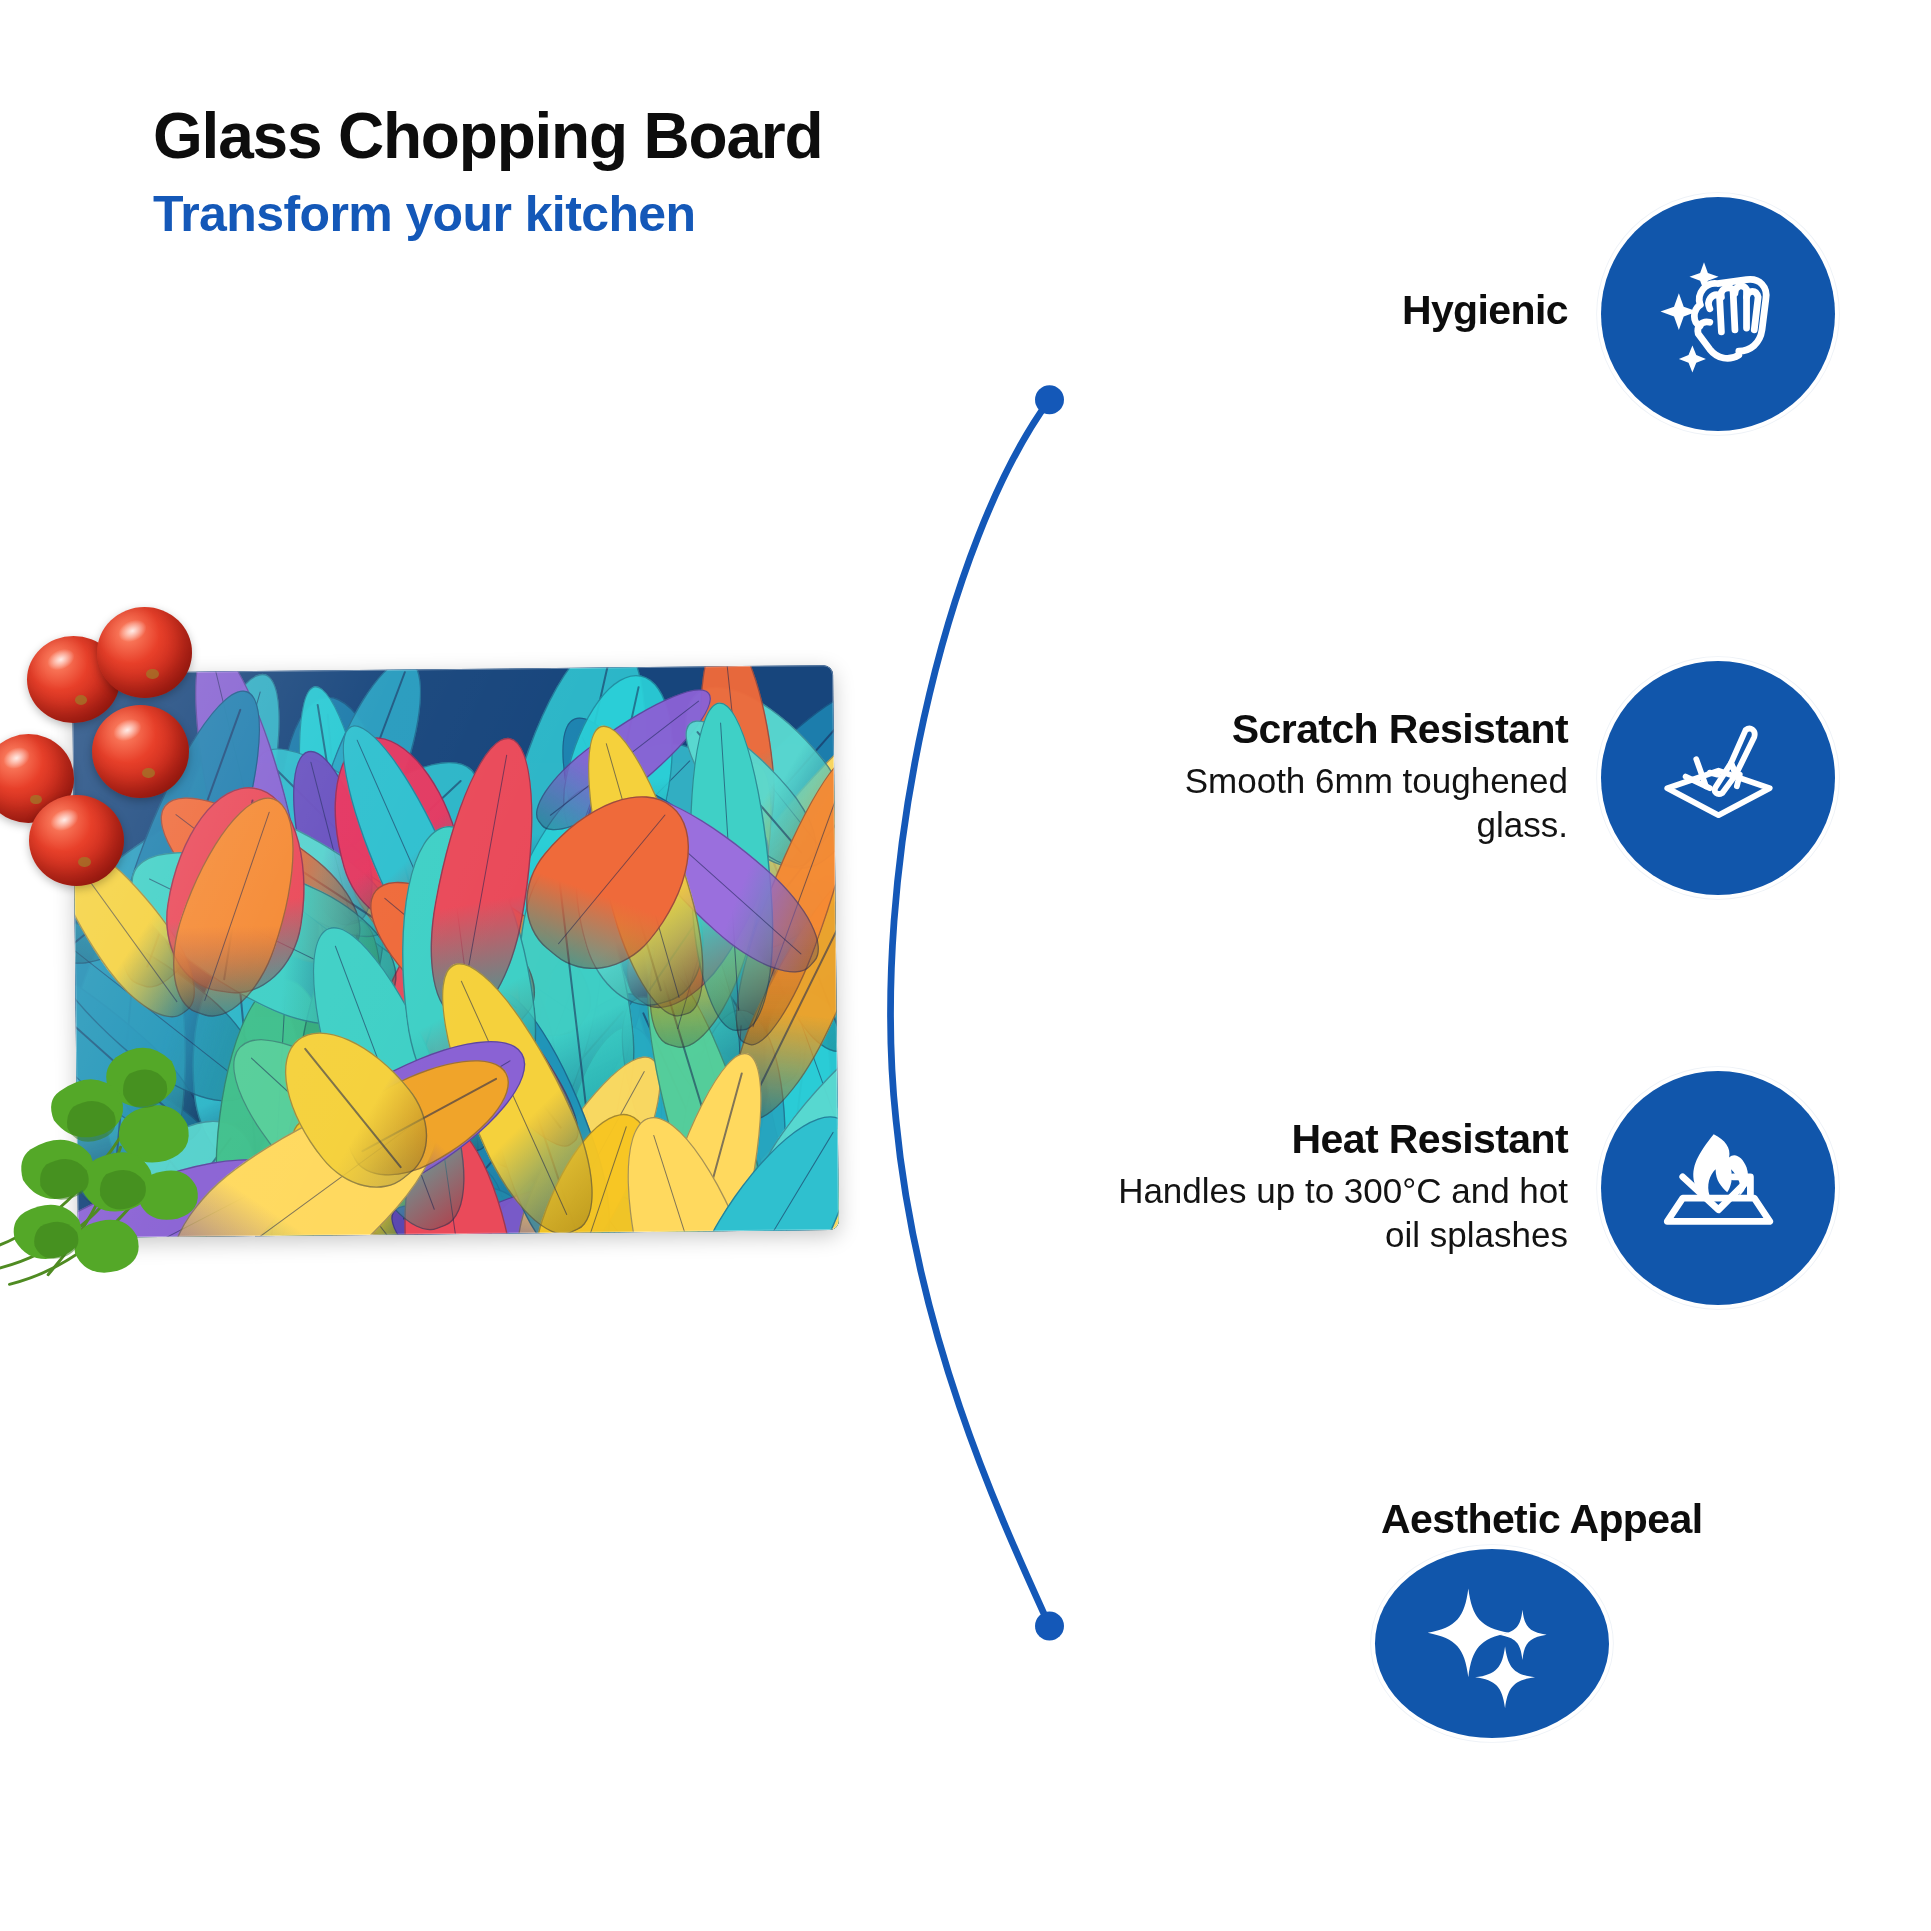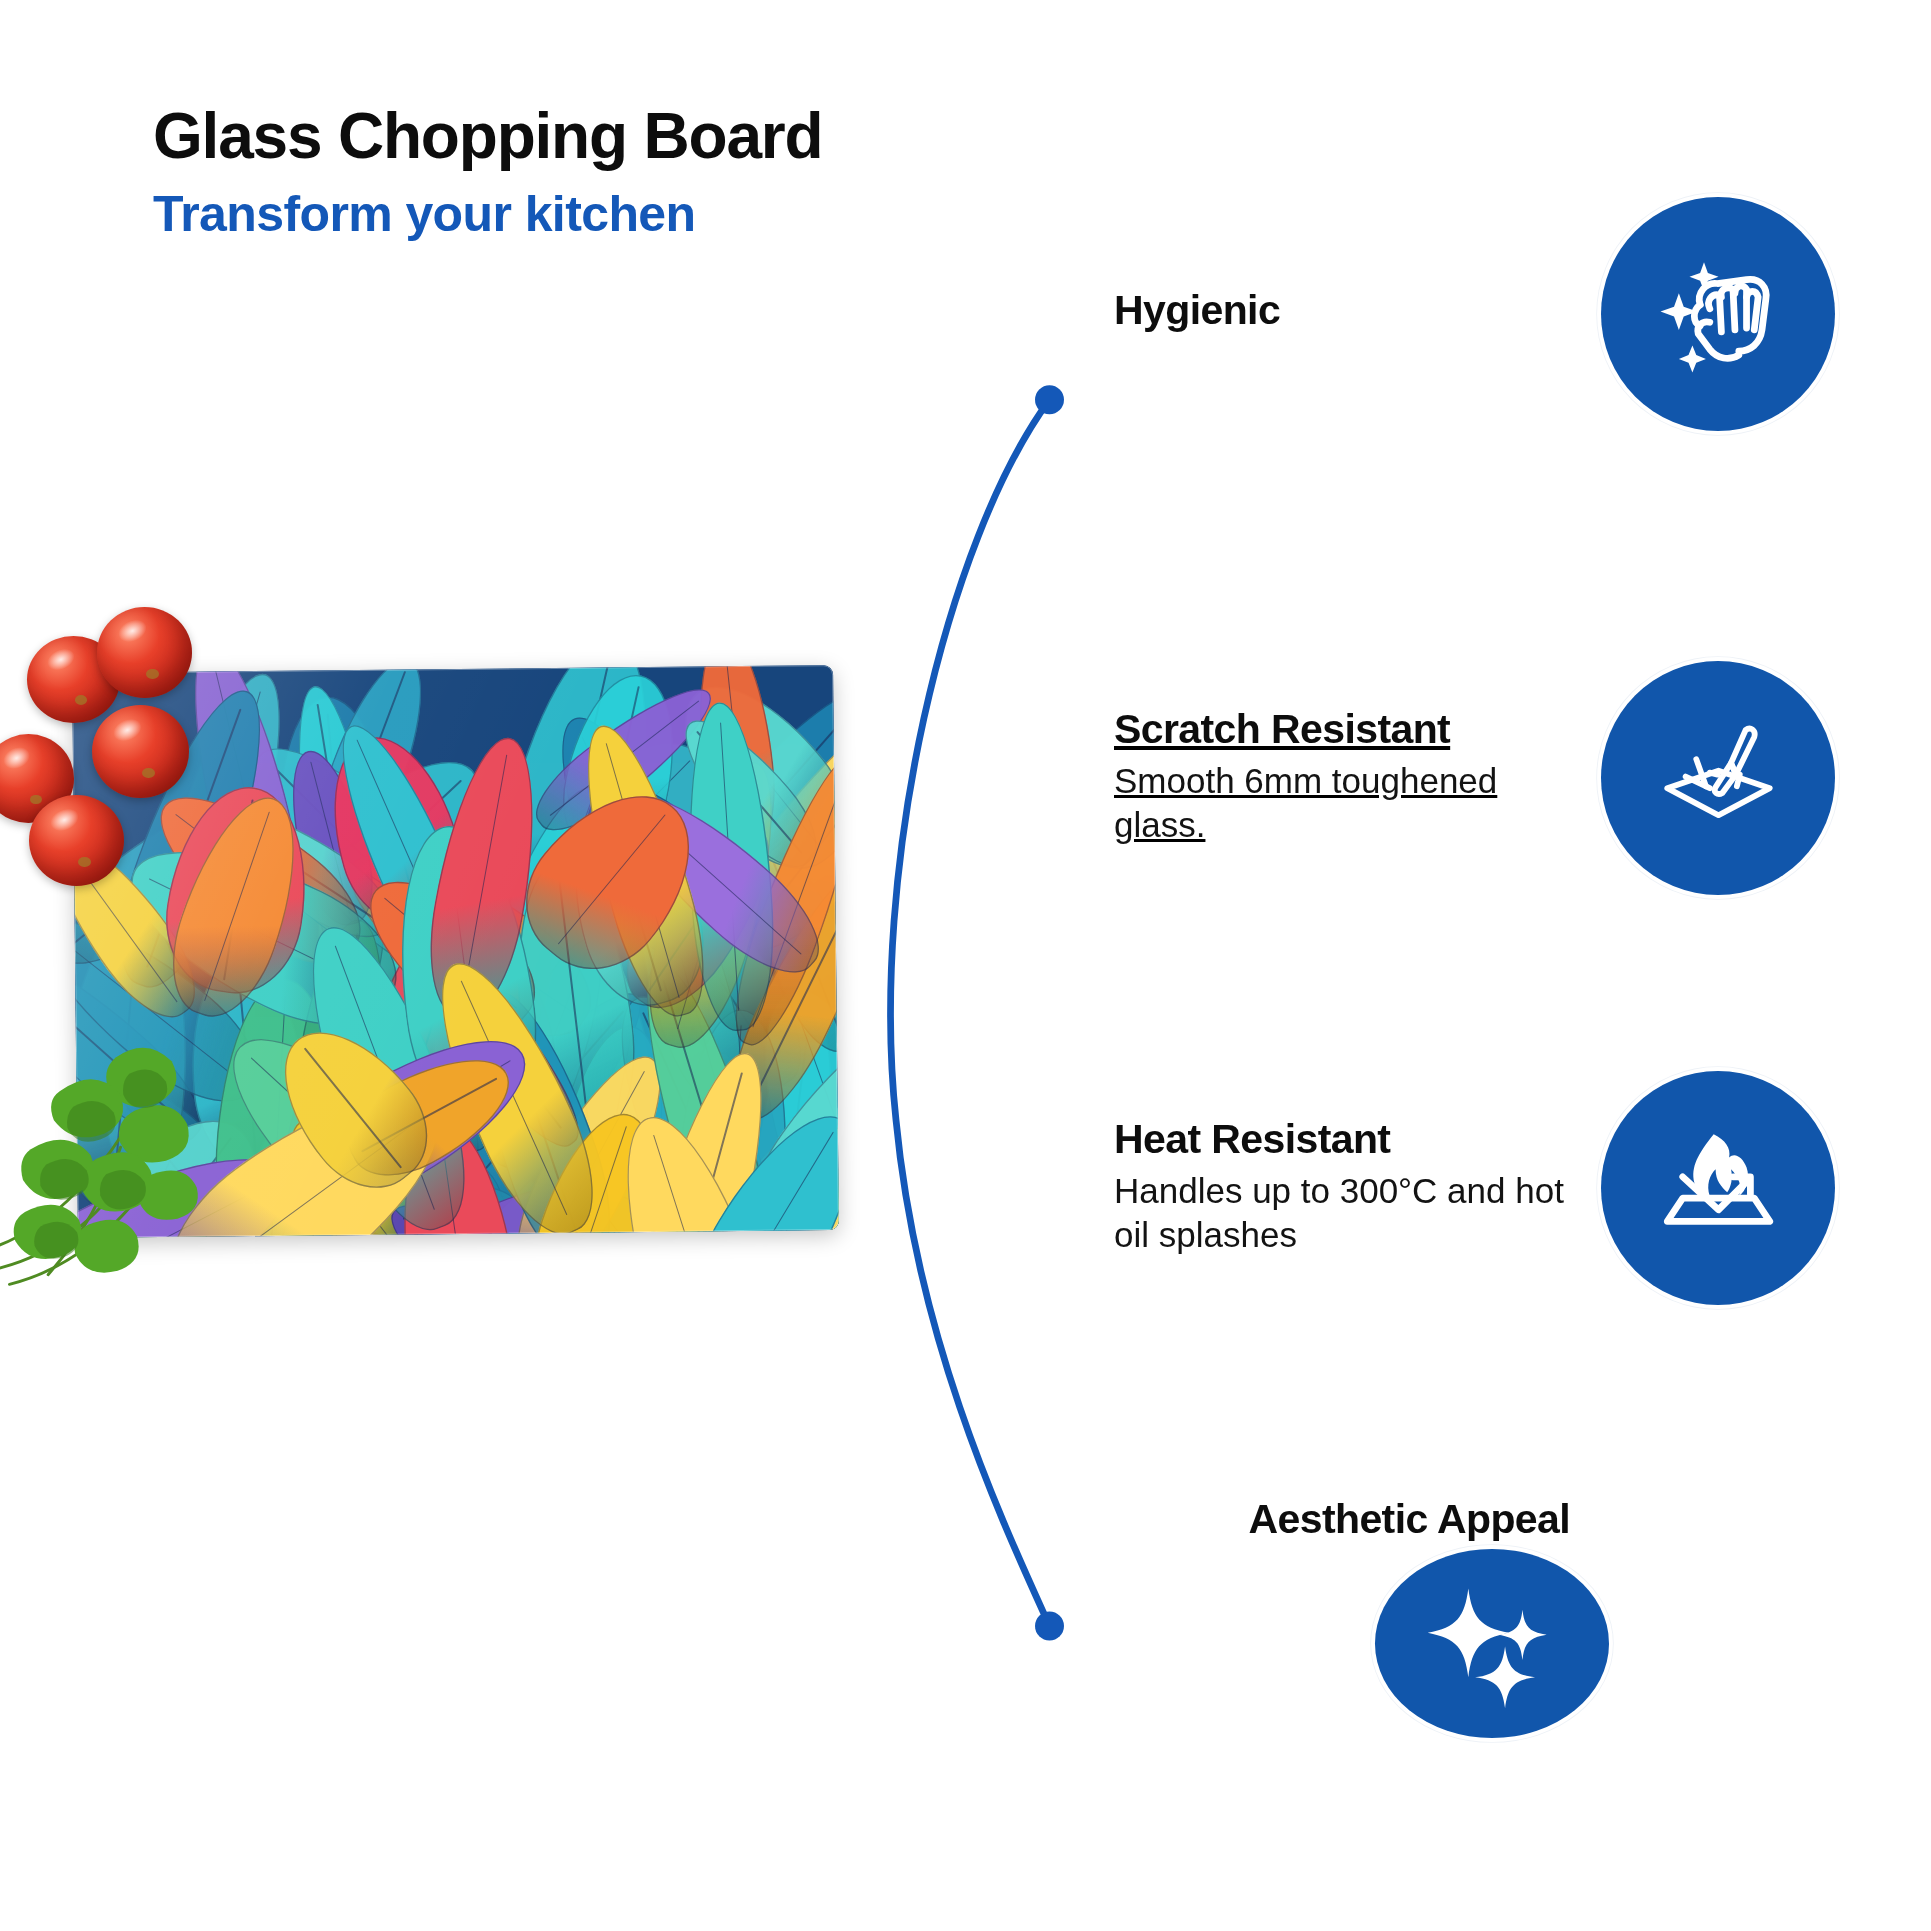--- a/index.html
+++ b/index.html
@@ -129,21 +129,21 @@
   #connector { position: absolute; left: 0; top: 0; width: 1931px; height: 1931px; z-index: 5; }
 
   
   .feature {
     position: absolute;
     display: flex;
     align-items: center;
     justify-content: flex-end;
   }
   .feature-text {
-    text-align: left;
+    text-align: right;
     width: 454px;
     margin-right: 33px;
   }
   .feature-title {
     font-size: 41px;
     font-weight: bold;
     color: #0d0d0d;
     letter-spacing: -0.6px;
     line-height: 1.08;
     margin: 0 0 7.7px 0;
@@ -369,21 +369,21 @@
       </g>
       <g fill="#ffffff">
         <path d="M34 54 L 39 68 L 53 73 L 39 78 L 34 92 L 29 78 L 15 73 L 29 68 Z"></path>
         <path d="M60 22 L 64 33 L 75 37 L 64 41 L 60 52 L 56 41 L 45 37 L 56 33 Z"></path>
         <path d="M48 108 L 52 118 L 62 122 L 52 126 L 48 136 L 44 126 L 34 122 L 44 118 Z"></path>
       </g>
     </svg>
   </div>
 </div>
 
-<div class="feature" style="left:1043px; top:657px; width:792px; height:241px;text-decoration:underline;">
+<div class="feature" style="left:1043px; top:657px; width:792px; height:241px;">
   <div class="feature-text">
     <div class="feature-title">Scratch Resistant</div>
     <div class="feature-desc">Smooth 6mm toughened glass.</div>
   </div>
   <div class="icon-circle">
     <svg width="145" height="145" viewBox="0 0 150 150">
       <g fill="none" stroke="#ffffff" stroke-width="6" stroke-linecap="round" stroke-linejoin="round">
         <path d="M22 86 L 75 68 L 128 86 L 75 114 Z"></path>
         <path d="M103 26 C 108 22, 114 26, 112 33 L 93 72 L 88 60 Z"></path>
         <path d="M93 72 L 88 60 L 72 85 C 69 90, 74 94, 79 91 Z"></path>

